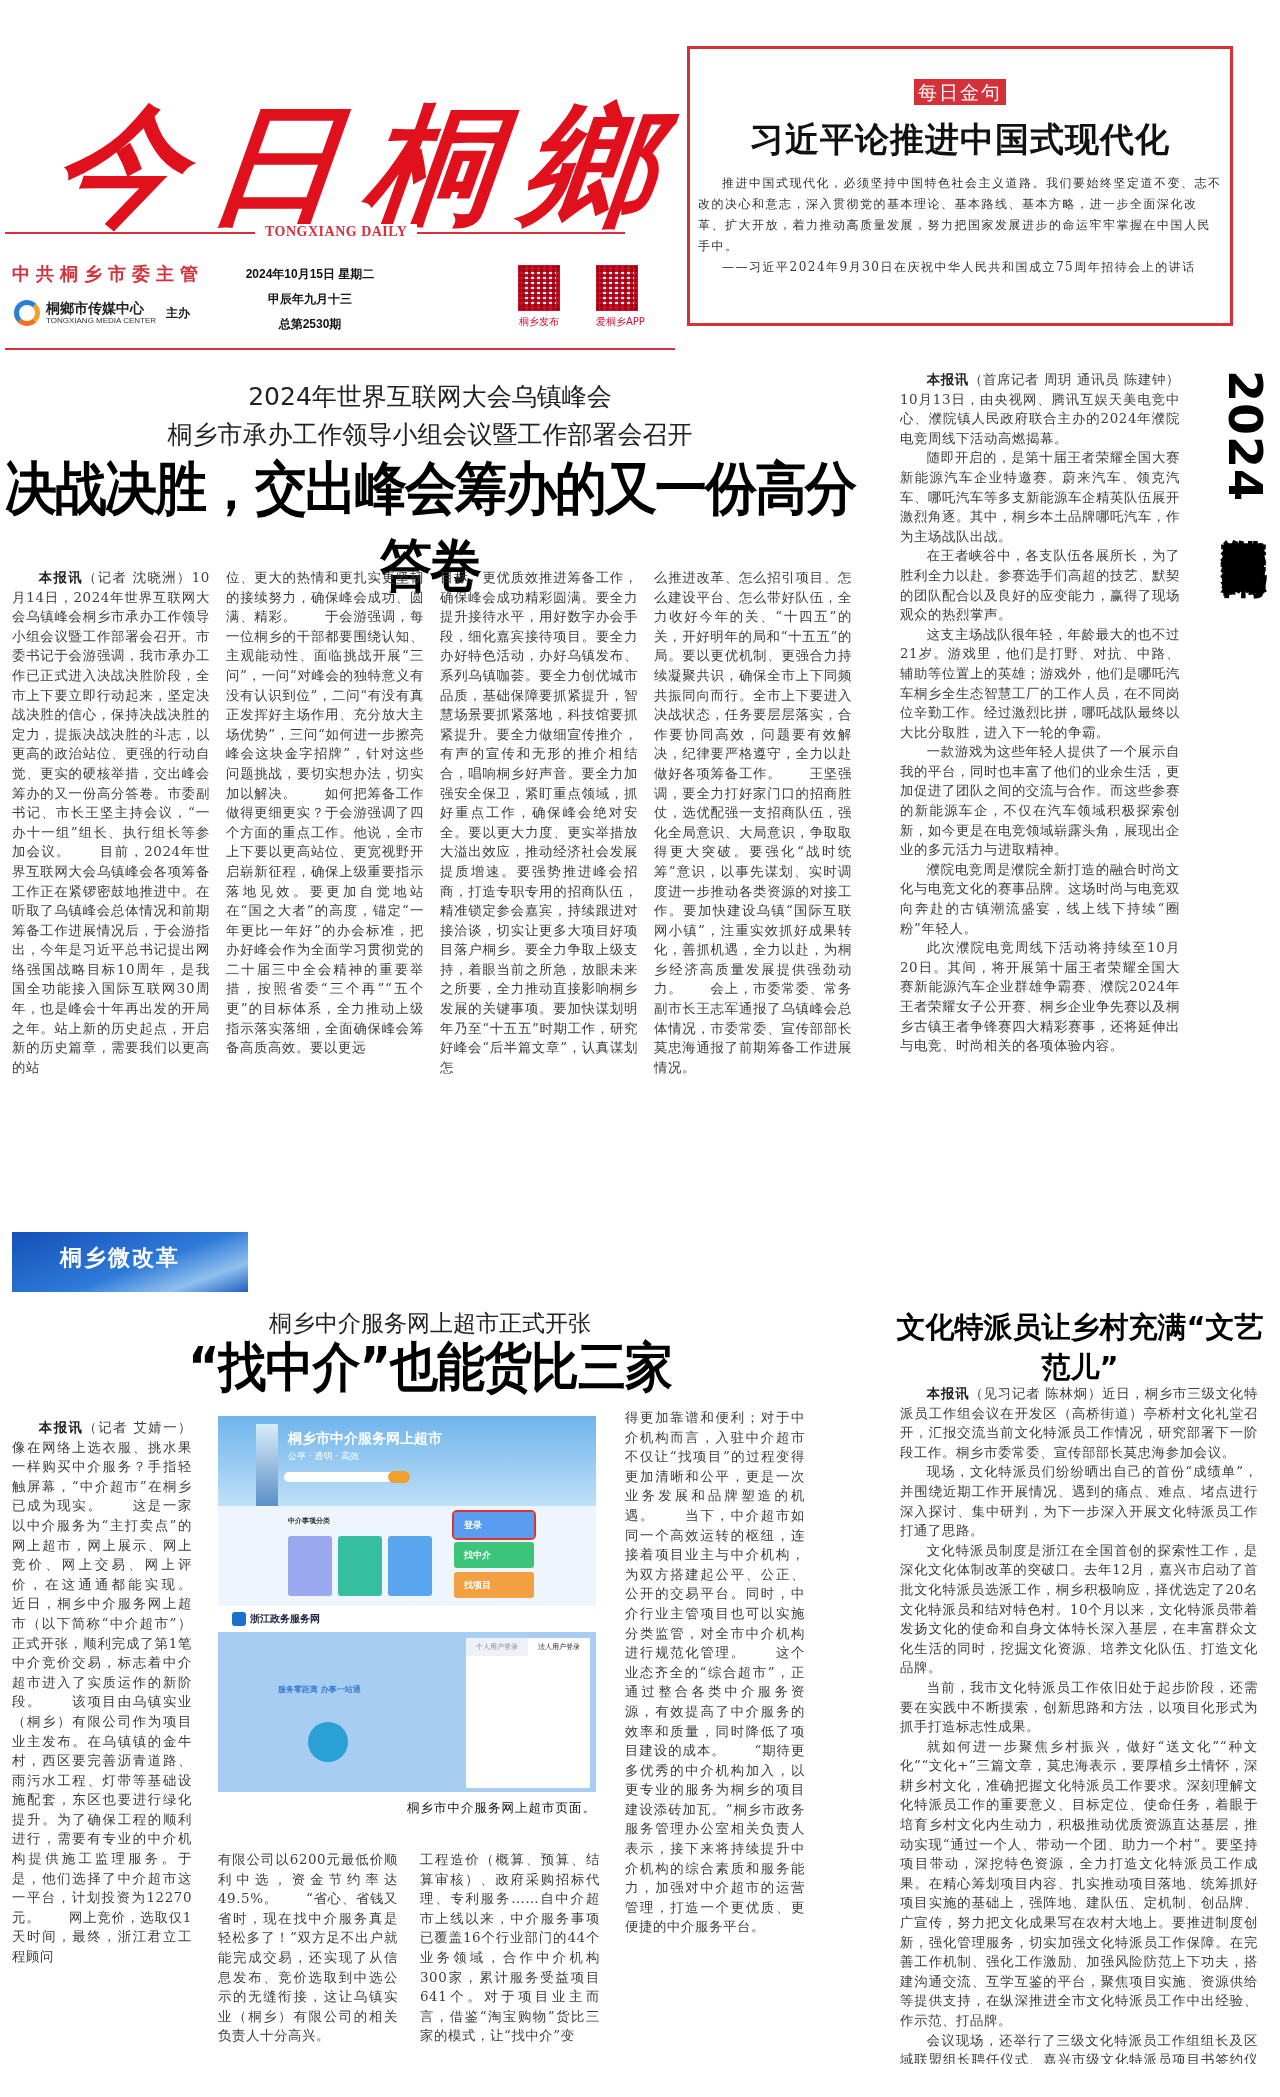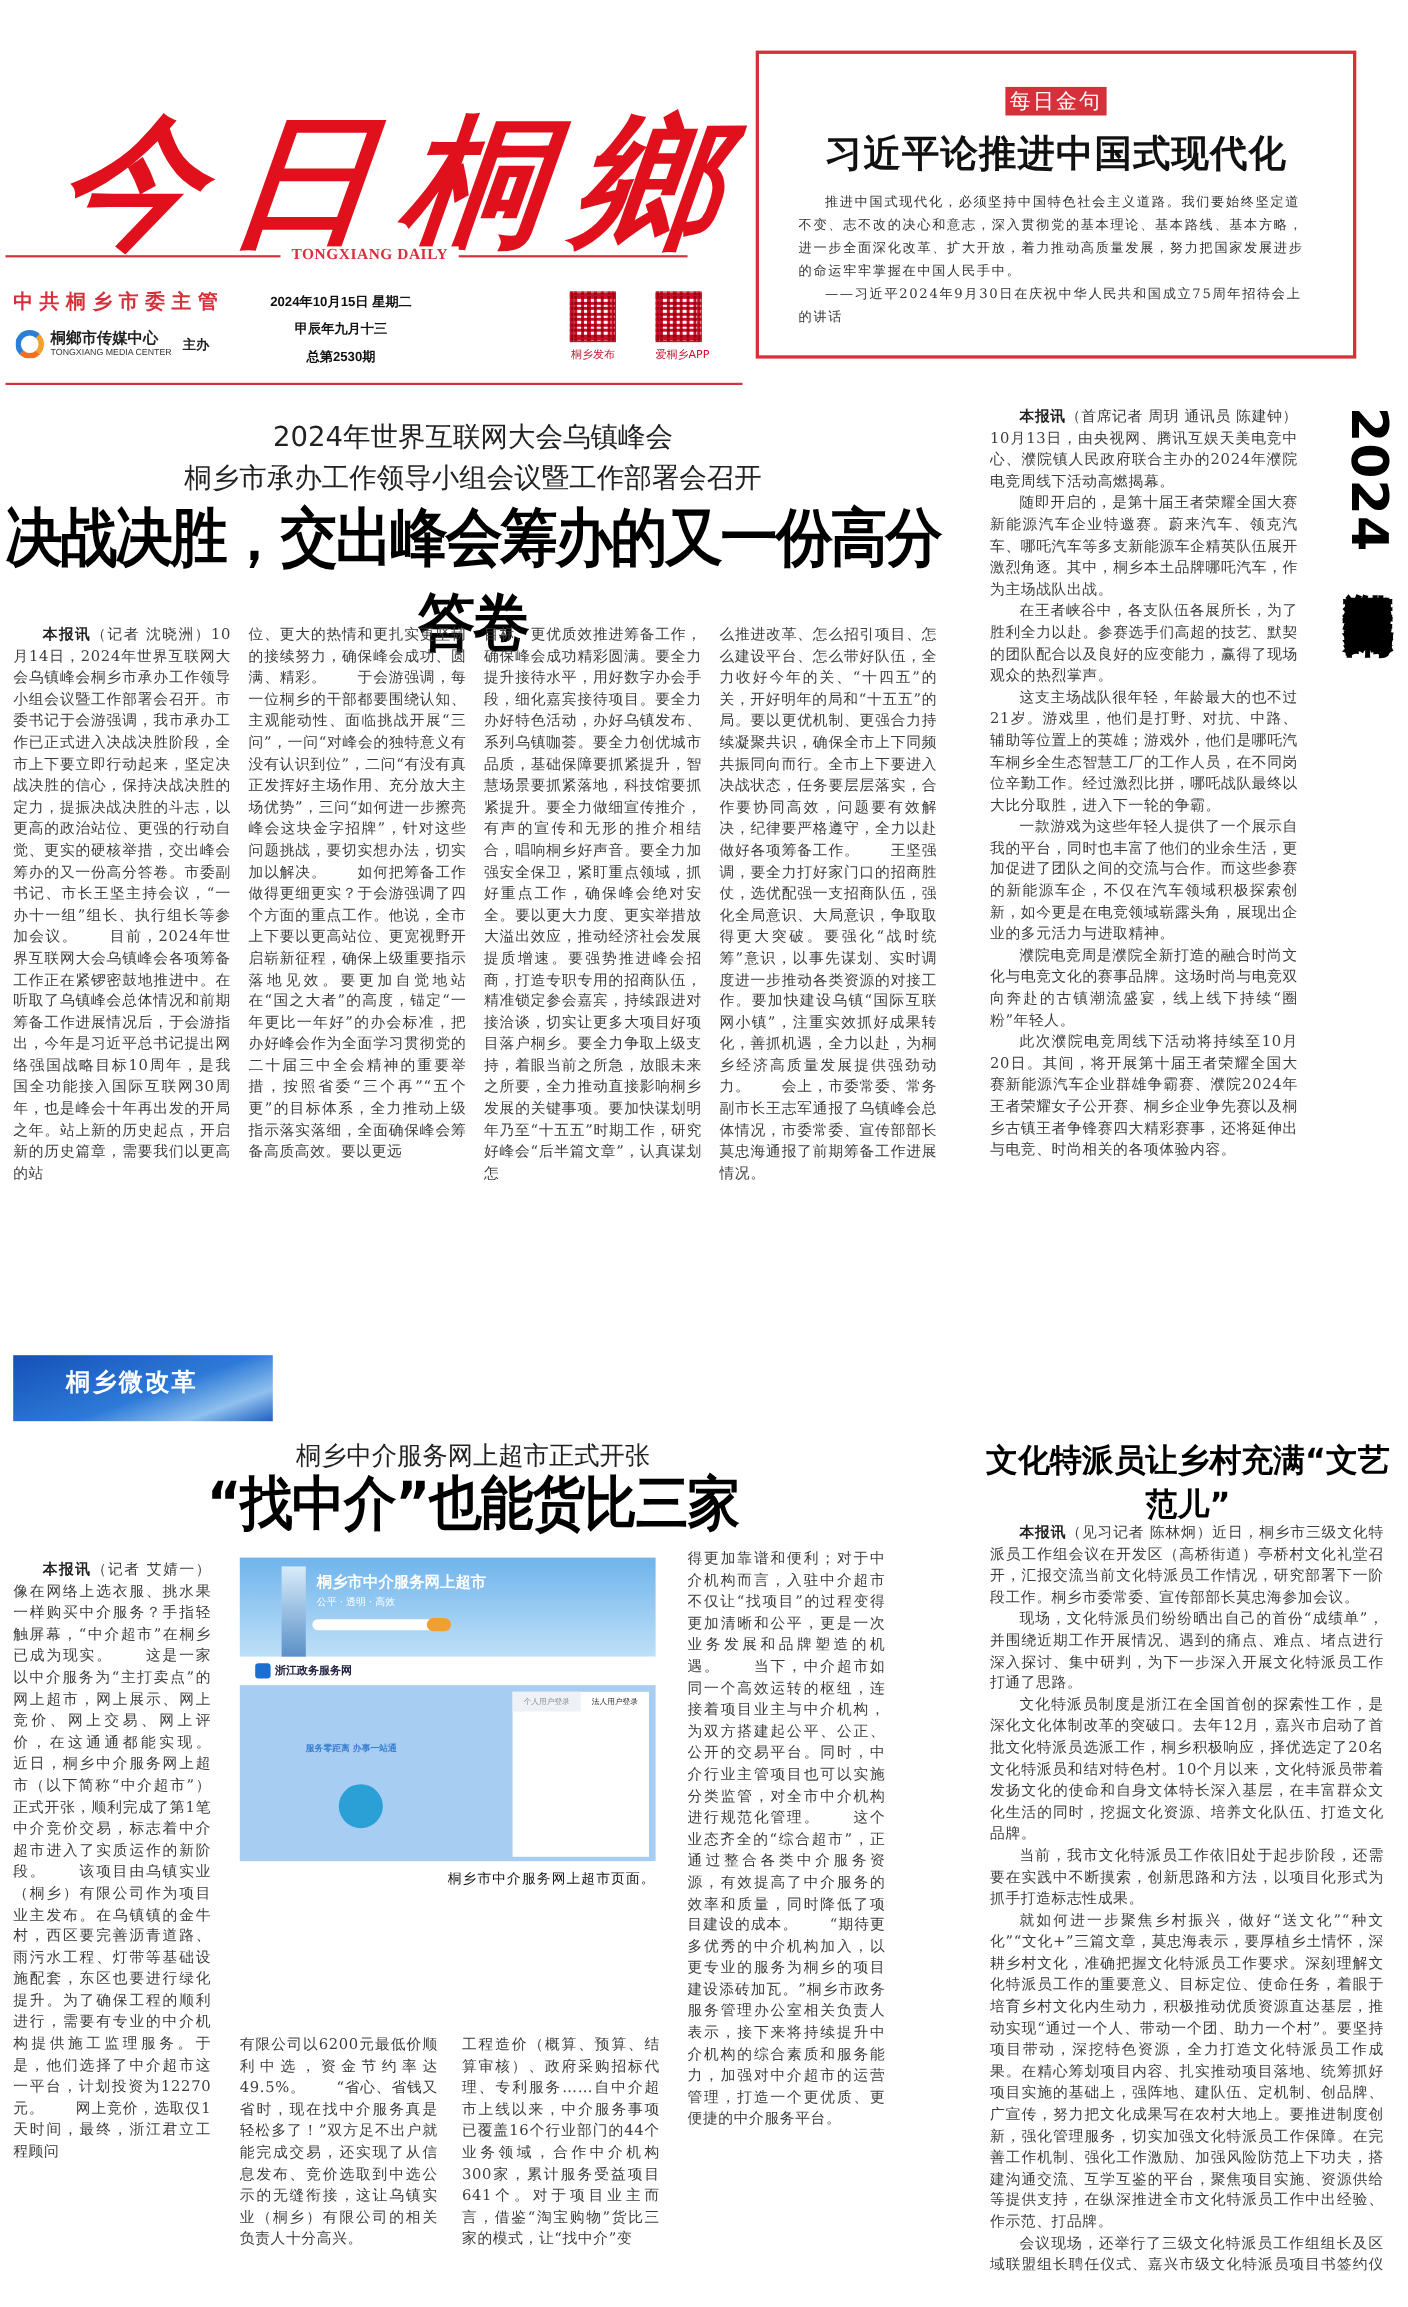--- a/index.html
+++ b/index.html
@@ -16,21 +16,21 @@
   .media .cn{font-family:"DejaVu Serif",serif;font-weight:bold;font-size:14px;color:#222;line-height:1.1}
   .media .enm{font-family:"Liberation Sans",sans-serif;font-size:8px;color:#333}
   .media .host{font-family:"DejaVu Sans",sans-serif;font-weight:bold;font-size:12px;color:#222;margin-left:4px}
   .dateblk{left:240px;top:262px;width:140px;text-align:center;font-family:"Liberation Sans",sans-serif;font-weight:bold;font-size:12px;color:#111;line-height:25px}
   .qr{width:42px;height:46px;background:
       repeating-linear-gradient(90deg,#c8102e 0 3px,#fff 3px 6px),
       repeating-linear-gradient(0deg,#c8102e 0 3px,#fff 3px 5px);background-blend-mode:multiply;border:4px double #c8102e}
   .qrwrap{top:265px;text-align:center;font-family:"DejaVu Sans",sans-serif;font-size:10px;color:#c8102e}
   .rule-red{left:5px;top:348px;width:670px;height:2px;background:#d6303a}
   
-  .qbox{left:687px;top:46px;width:546px;height:280px;border:3px solid #d6303a;padding:0 36px}
+  .qbox{left:687px;top:46px;width:546px;height:280px;border:3px solid #d6303a;padding:0 8px}
   .qtag{display:block;margin:30px auto 0;width:92px;height:26px;background:#d6303a;color:#fff;font-size:19px;text-align:center;line-height:26px;letter-spacing:2px}
   .qtitle{font-family:"DejaVu Sans",sans-serif;font-weight:bold;font-size:34px;color:#111;text-align:center;margin-top:12px;letter-spacing:1px}
   .qbody{font-size:12px;line-height:21px;color:#333;margin-top:10px;text-indent:2em;letter-spacing:1.5px}
   .qsrc{font-size:12px;line-height:21px;color:#333;text-indent:2em;letter-spacing:1.5px}
   
   .kicker{font-family:"DejaVu Sans",sans-serif;font-size:25px;color:#222;text-align:center;width:860px;left:0}
   .headline{left:0;width:860px;text-align:center;font-family:"DejaVu Sans",sans-serif;font-weight:bold;font-size:52px;color:#000;letter-spacing:-2px;transform:scaleY(1.1)}
   .cols{display:flex;gap:16px}
   .col{font-size:13.4px;line-height:19.6px;color:#3d3d3d;text-align:justify;letter-spacing:.6px}
   .col p{text-indent:2em}
@@ -140,20 +140,29 @@
 </div>
 
 <div class="abs fig">
   <div class="banner">
     <div class="tower"></div>
     <div class="t">桐乡市中介服务网上超市</div>
     <div class="s">公平 · 透明 · 高效</div>
     <div class="search"></div>
     <div class="sbtn"></div>
   </div>
+  <div class="cards">
+    <div style="position:absolute;left:70px;top:10px;font-size:7px;font-weight:bold;color:#333">中介事项分类</div>
+    <div class="card" style="left:70px;background:#9aa8f0"></div>
+    <div class="card" style="left:120px;background:#36c0a0"></div>
+    <div class="card" style="left:170px;background:#5aa6ee"></div>
+    <div class="side" style="top:6px;background:#5a9cef;outline:2px solid #d33">登录</div>
+    <div class="side" style="top:36px;background:#3cc47a">找中介</div>
+    <div class="side" style="top:66px;background:#f3a043">找项目</div>
+  </div>
   <div class="zj">
     <div class="lg"></div>
     <span>浙江政务服务网</span>
   </div>
   <div class="login">
     <div class="slogan">服务零距离 办事一站通</div>
     <div class="agent"></div>
     <div class="lpanel">
       <div class="ltabs">
         <div style="background:#eef2f7;color:#888">个人用户登录</div>

